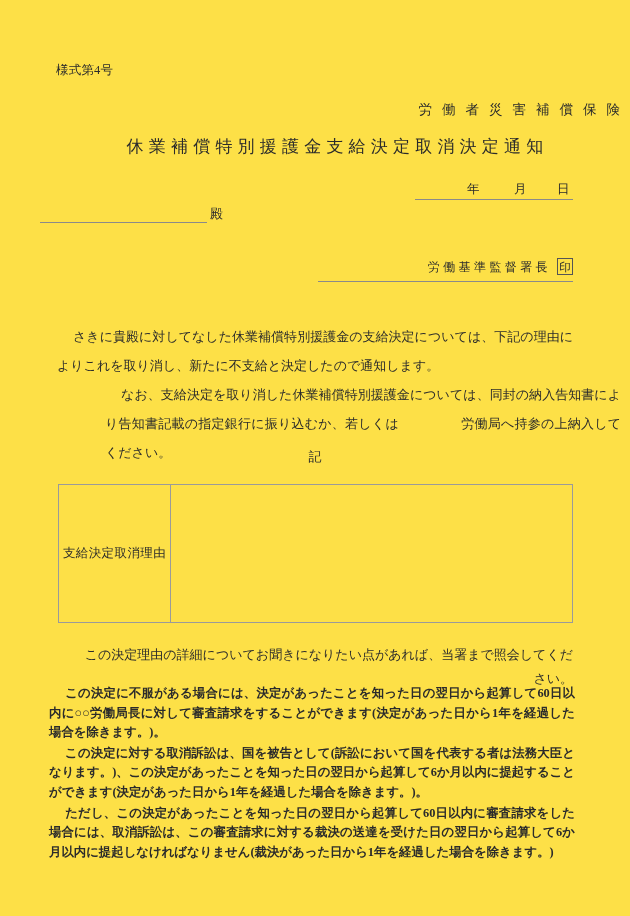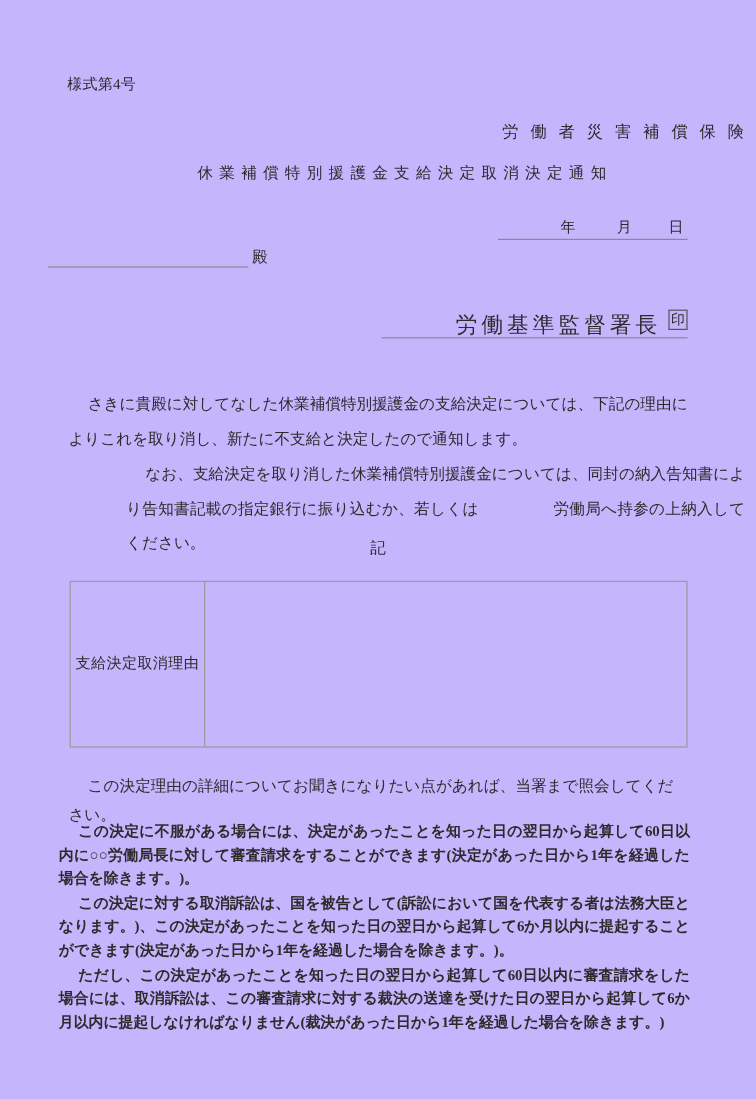--- a/index.html
+++ b/index.html
@@ -9,21 +9,21 @@
   }
   body {
     font-family: "Liberation Serif", "DejaVu Serif", serif;
     color: #2b2b2b;
     -webkit-font-smoothing: antialiased;
   }
   .page {
     position: relative;
     width: 630px;
     height: 916px;
-    background: #c4b5fd;
+    background: #fde047;
     overflow: hidden;
     box-sizing: border-box;
   }
 
   
   .form-no {
     position: absolute;
     left: 56px;
     top: 62px;
     font-size: 12.5px;
@@ -42,21 +42,21 @@
     letter-spacing: 10px;
     padding-left: 72px;
     white-space: nowrap;
   }
   .title-line-2 {
     position: absolute;
     left: 0;
     right: 0;
     top: 135px;
     text-align: center;
-    font-size: 13px;
+    font-size: 17px;
     letter-spacing: 5.2px;
     padding-left: 45px;
     white-space: nowrap;
   }
 
   
   .date-line {
     position: absolute;
     left: 415px;
     top: 180px;
@@ -118,21 +118,21 @@
     position: absolute;
     left: 0;
     bottom: 0;
     width: 255px;
     border-bottom: 1px solid #8a8a8a;
   }
   .issuer-name {
     position: absolute;
     right: 22px;
     top: 1px;
-    font-size: 18px;
+    font-size: 12px;
     letter-spacing: 3.4px;
     white-space: nowrap;
   }
   .seal-box {
     position: absolute;
     right: 0px;
     top: 0px;
     width: 16px;
     height: 17px;
     border: 1px solid #555;
@@ -197,20 +197,21 @@
   }
 
   
   .inquiry-para {
     position: absolute;
     left: 57px;
     top: 643px;
     width: 516px;
     font-size: 13px;
     line-height: 24px;
+    text-align: right;
   }
 
   
   .notes {
     position: absolute;
     left: 49px;
     top: 684px;
     width: 526px;
     font-weight: bold;
   }

